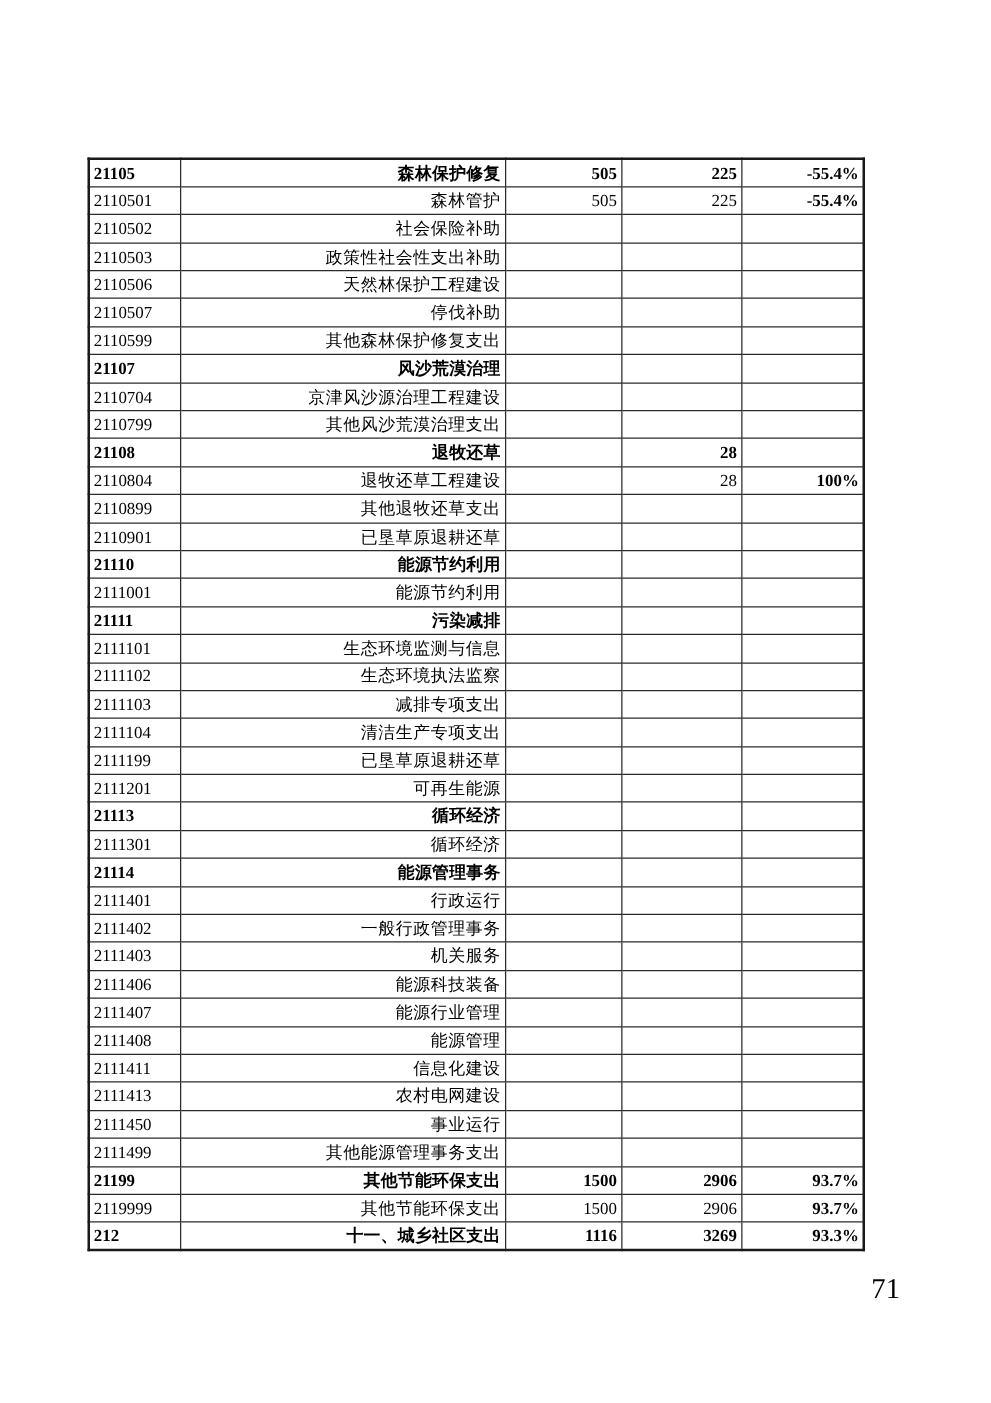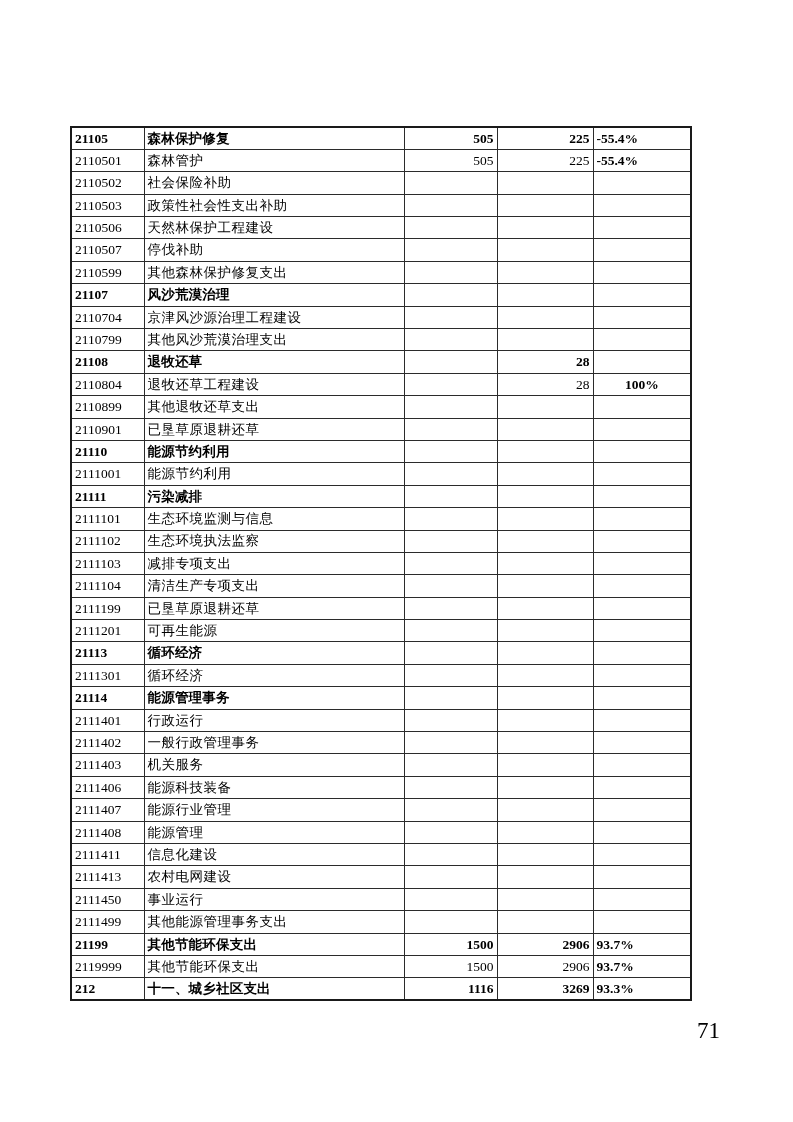--- a/index.html
+++ b/index.html
@@ -32,24 +32,24 @@
     height: 22.4px;
     font-size: 13.5px;
     line-height: 1;
     padding: 0 3px;
     overflow: hidden;
     white-space: nowrap;
     vertical-align: middle;
   }
   table.budget { border: 2px solid #1a1a1a; margin-top: 29px; }
   td.col-code { text-align: left; padding-left: 4px; }
-  td.col-name { text-align: left; padding-left: 5px; letter-spacing: 0.5px; }
+  td.col-name { text-align: right; padding-left: 5px; letter-spacing: 0.5px; }
   td.col-v1, td.col-v2 { text-align: right; padding-right: 3px; }
-  td.col-pct { padding-right: 4px; font-weight: bold; }
-  td.col-pct.align-left { text-align: center; padding-left: 3px; }
+  td.col-pct { text-align: right; padding-right: 4px; font-weight: bold; }
+  td.col-pct.align-left { text-align: right; padding-left: 3px; }
   tr.section td { font-weight: bold; }
   tr.section td.col-name { letter-spacing: 0.2px; }
   .page-number {
     position: absolute;
     left: 697px;
     top: 1018px;
     font-size: 23px;
     font-family: "Liberation Serif", "DejaVu Serif", serif;
   }
 </style>

